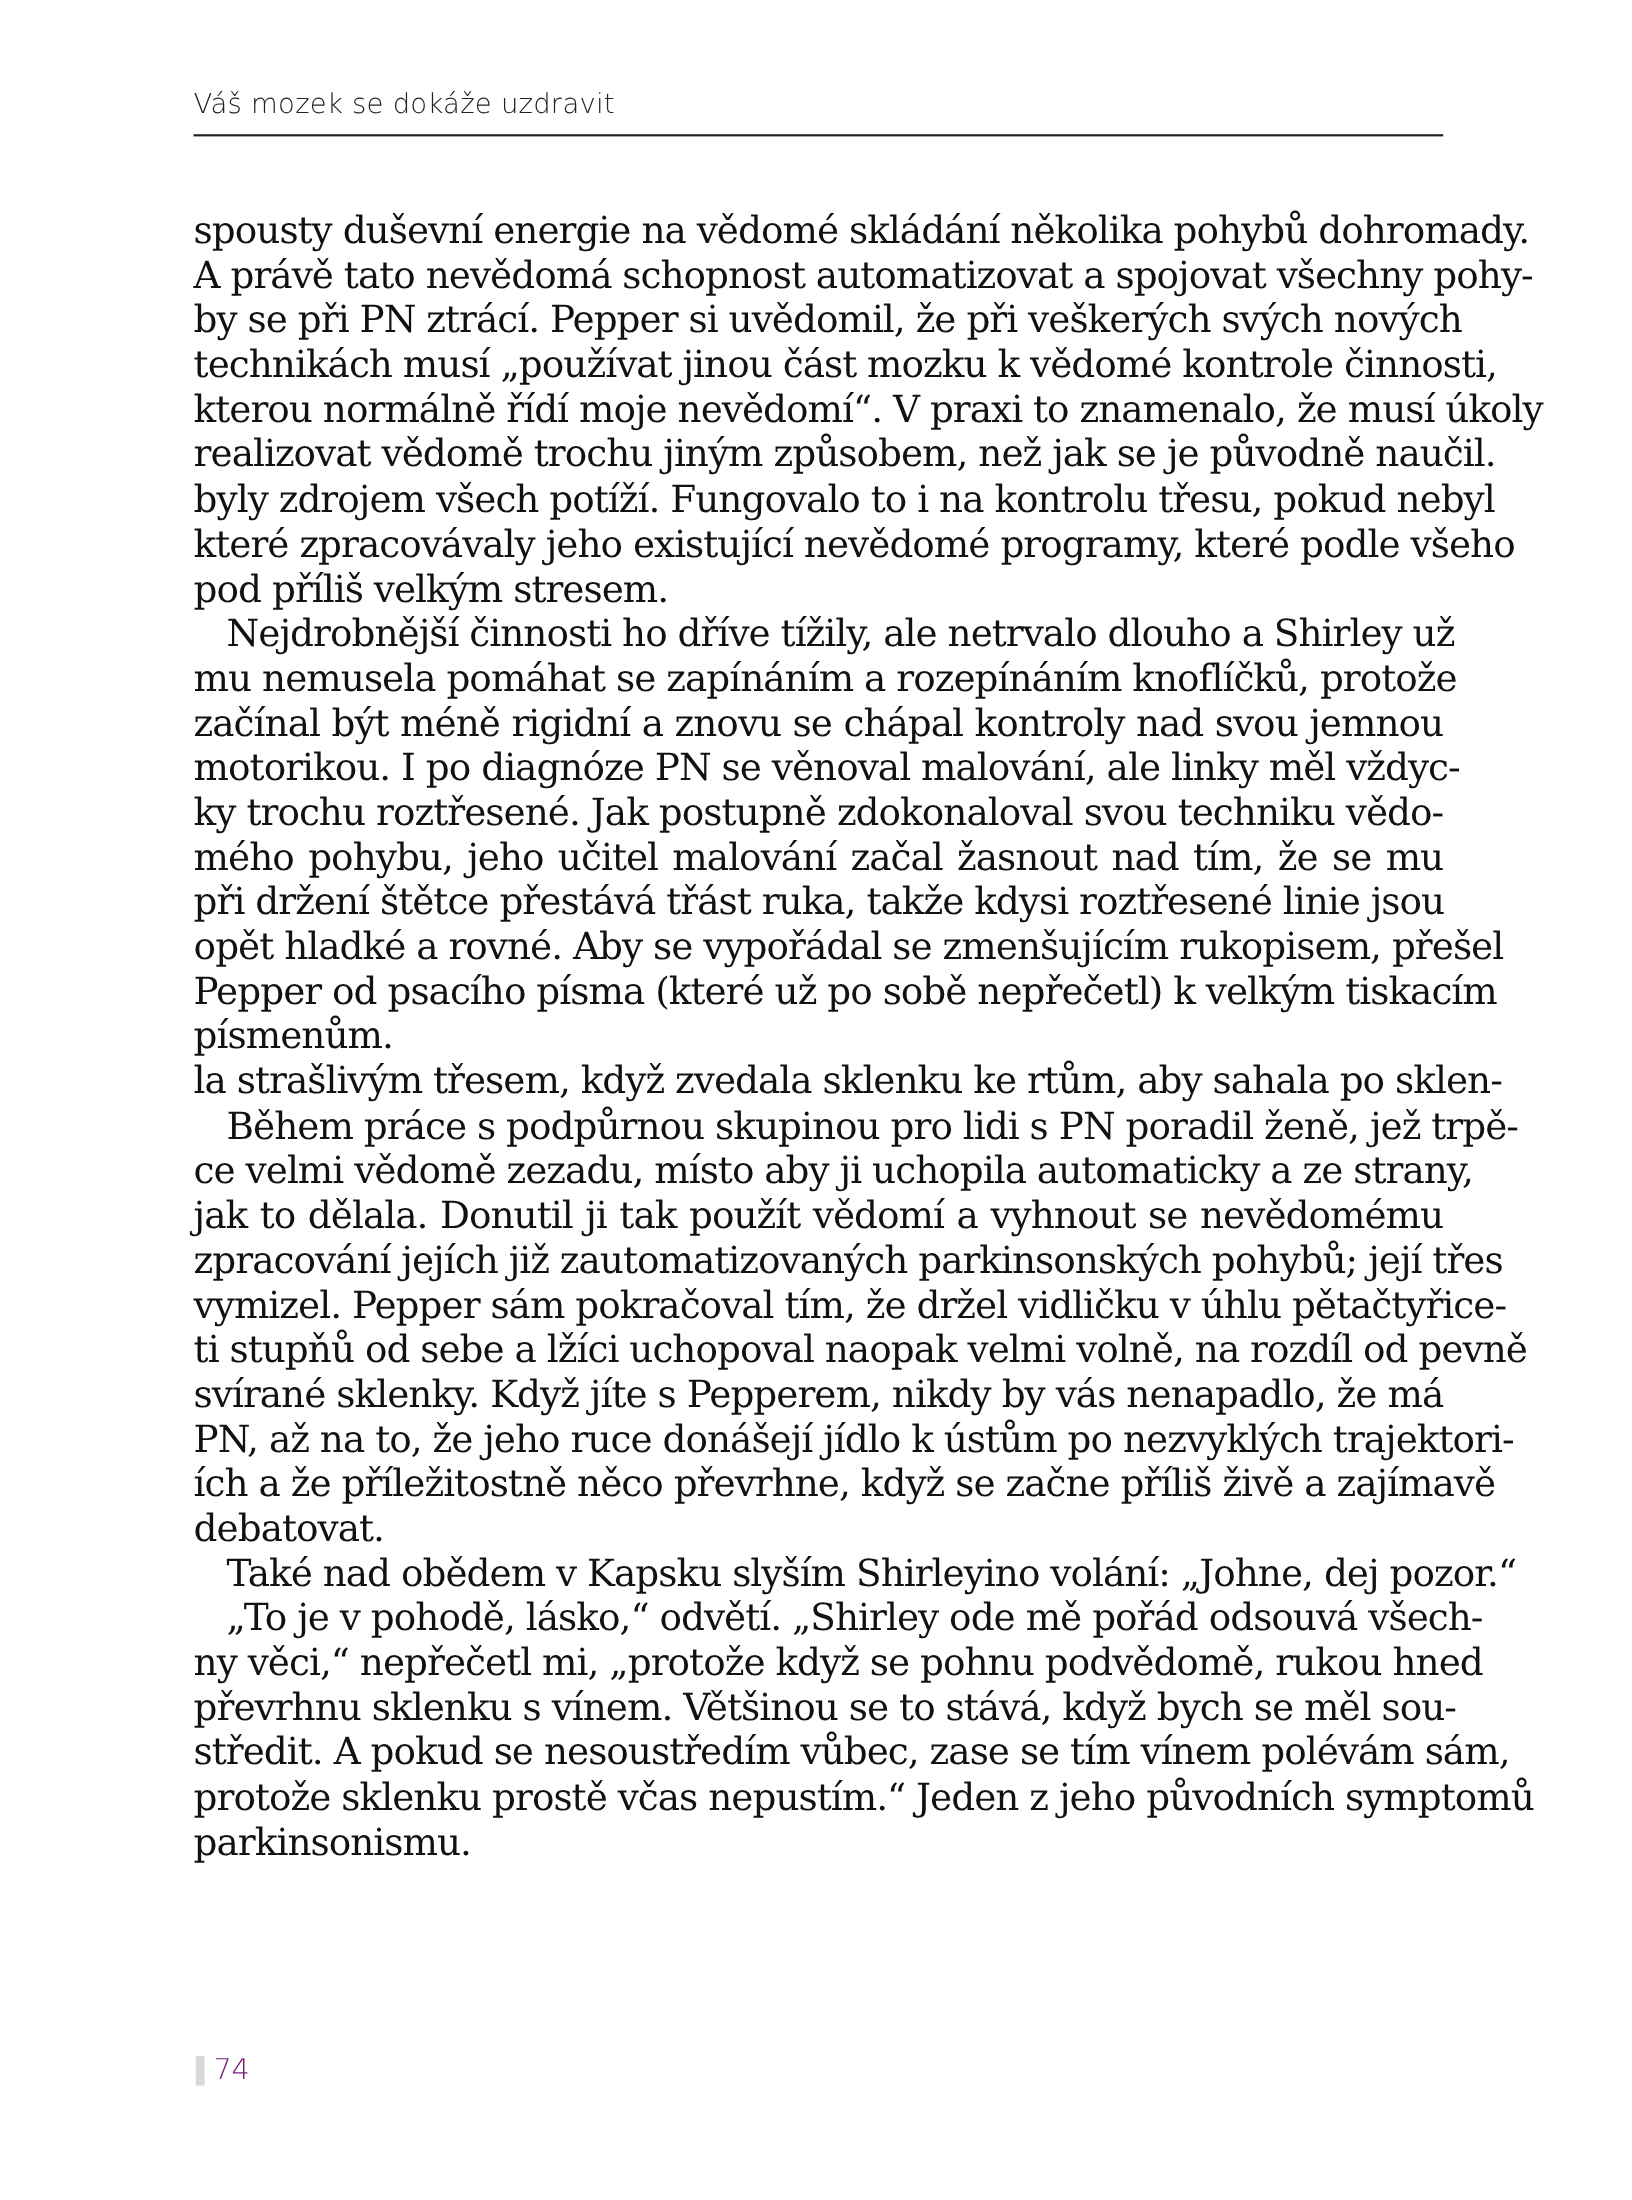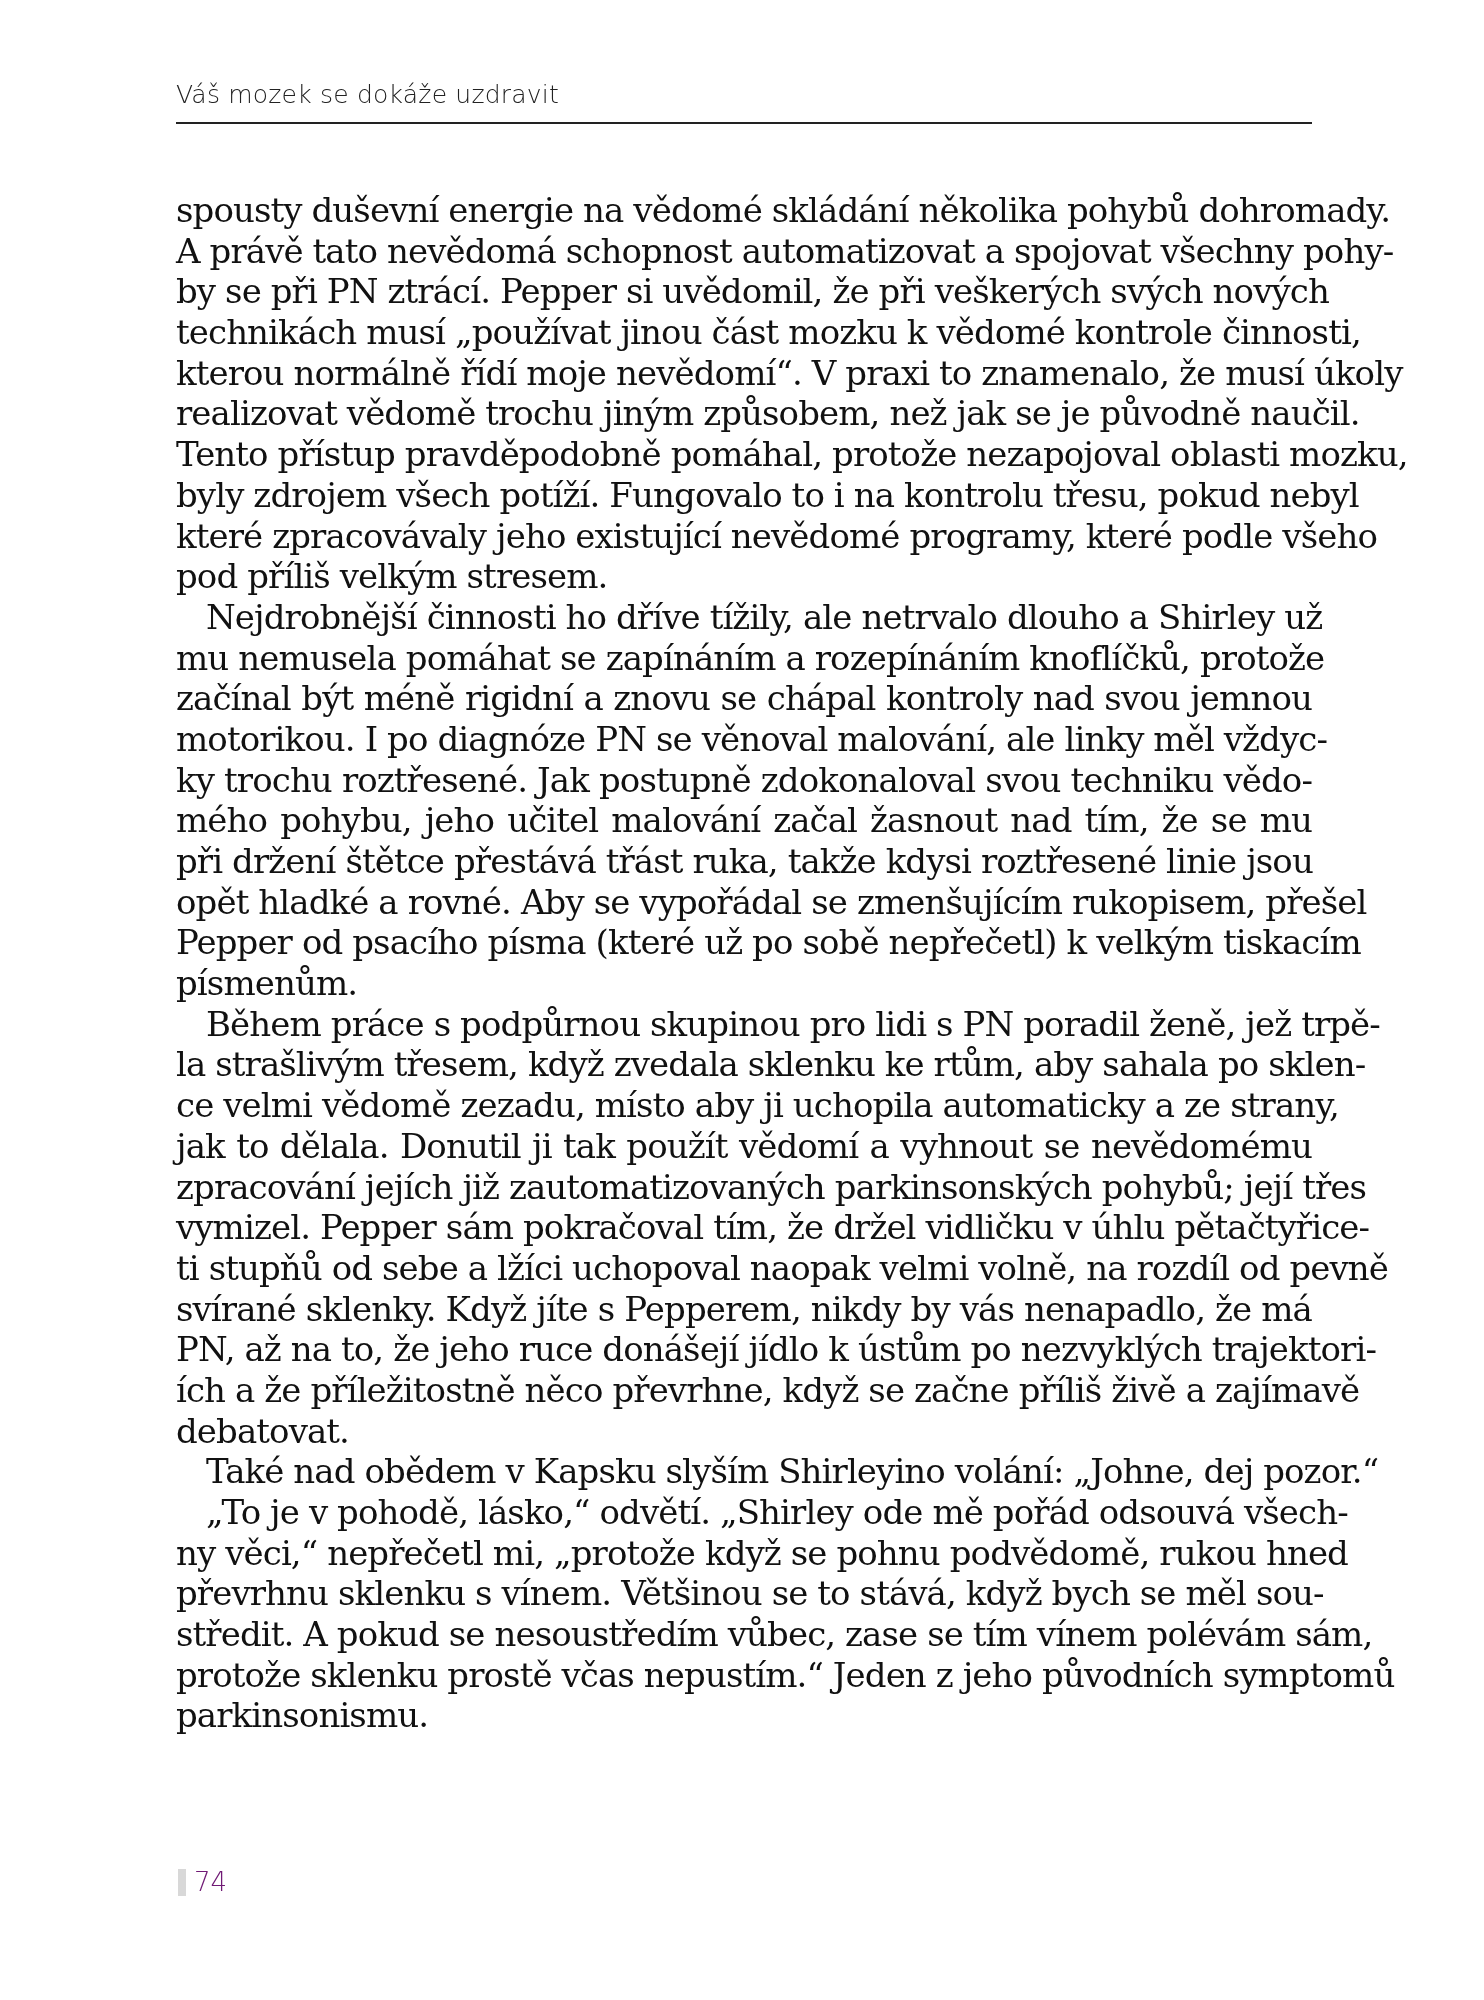--- a/index.html
+++ b/index.html
@@ -33,36 +33,35 @@
 <div class="running-head">Váš mozek se dokáže uzdravit</div>
 <div class="head-rule"></div>
 
 <div class="body-text" id="body-text">
     <span class="line">spousty duševní energie na vědomé skládání několika pohybů dohromady.</span>
     <span class="line">A právě tato nevědomá schopnost automatizovat a spojovat všechny pohy-</span>
     <span class="line">by se při PN ztrácí. Pepper si uvědomil, že při veškerých svých nových</span>
     <span class="line">technikách musí „používat jinou část mozku k vědomé kontrole činnosti,</span>
     <span class="line">kterou normálně řídí moje nevědomí“. V praxi to znamenalo, že musí úkoly</span>
     <span class="line">realizovat vědomě trochu jiným způsobem, než jak se je původně naučil.</span>
-    <span class="line">Tento přístup pravděpodobně pomáhal, protože nezapojoval oblasti mozku,</span>
     <span class="line">byly zdrojem všech potíží. Fungovalo to i na kontrolu třesu, pokud nebyl</span>
     <span class="line">které zpracovávaly jeho existující nevědomé programy, které podle všeho</span>
     <span class="line last">pod příliš velkým stresem.</span>
     <span class="line indent">Nejdrobnější činnosti ho dříve tížily, ale netrvalo dlouho a Shirley už</span>
     <span class="line">mu nemusela pomáhat se zapínáním a rozepínáním knoflíčků, protože</span>
     <span class="line">začínal být méně rigidní a znovu se chápal kontroly nad svou jemnou</span>
     <span class="line">motorikou. I po diagnóze PN se věnoval malování, ale linky měl vždyc-</span>
     <span class="line">ky trochu roztřesené. Jak postupně zdokonaloval svou techniku vědo-</span>
     <span class="line">mého pohybu, jeho učitel malování začal žasnout nad tím, že se mu</span>
     <span class="line">při držení štětce přestává třást ruka, takže kdysi roztřesené linie jsou</span>
     <span class="line">opět hladké a rovné. Aby se vypořádal se zmenšujícím rukopisem, přešel</span>
     <span class="line">Pepper od psacího písma (které už po sobě nepřečetl) k velkým tiskacím</span>
     <span class="line last">písmenům.</span>
+    <span class="line">la strašlivým třesem, když zvedala sklenku ke rtům, aby sahala po sklen-</span>
     <span class="line indent">Během práce s podpůrnou skupinou pro lidi s PN poradil ženě, jež trpě-</span>
-    <span class="line">la strašlivým třesem, když zvedala sklenku ke rtům, aby sahala po sklen-</span>
     <span class="line">ce velmi vědomě zezadu, místo aby ji uchopila automaticky a ze strany,</span>
     <span class="line">jak to dělala. Donutil ji tak použít vědomí a vyhnout se nevědomému</span>
     <span class="line">zpracování jejích již zautomatizovaných parkinsonských pohybů; její třes</span>
     <span class="line">vymizel. Pepper sám pokračoval tím, že držel vidličku v úhlu pětačtyřice-</span>
     <span class="line">ti stupňů od sebe a lžíci uchopoval naopak velmi volně, na rozdíl od pevně</span>
     <span class="line">svírané sklenky. Když jíte s Pepperem, nikdy by vás nenapadlo, že má</span>
     <span class="line">PN, až na to, že jeho ruce donášejí jídlo k ústům po nezvyklých trajektori-</span>
     <span class="line">ích a že příležitostně něco převrhne, když se začne příliš živě a zajímavě</span>
     <span class="line last">debatovat.</span>
     <span class="line indent last">Také nad obědem v Kapsku slyším Shirleyino volání: „Johne, dej pozor.“</span>

